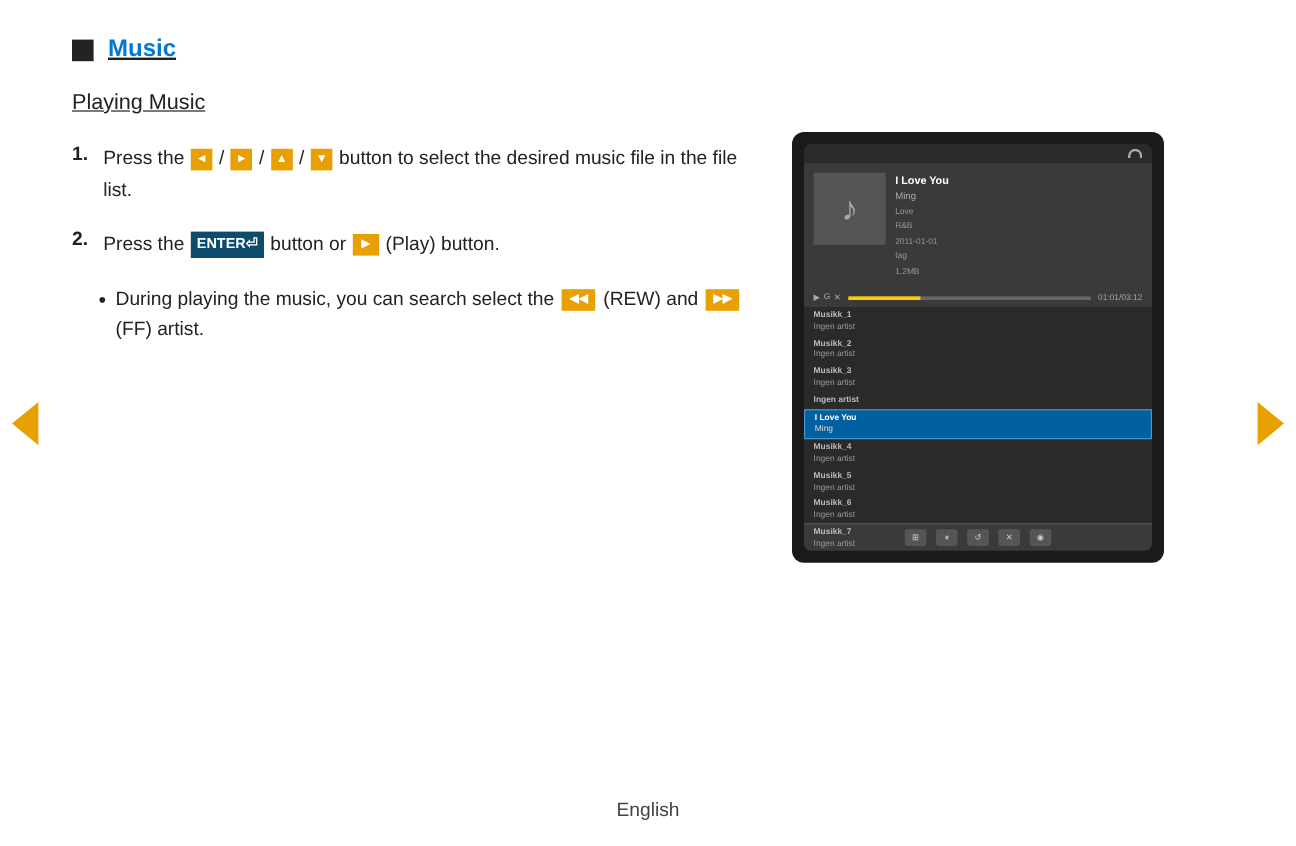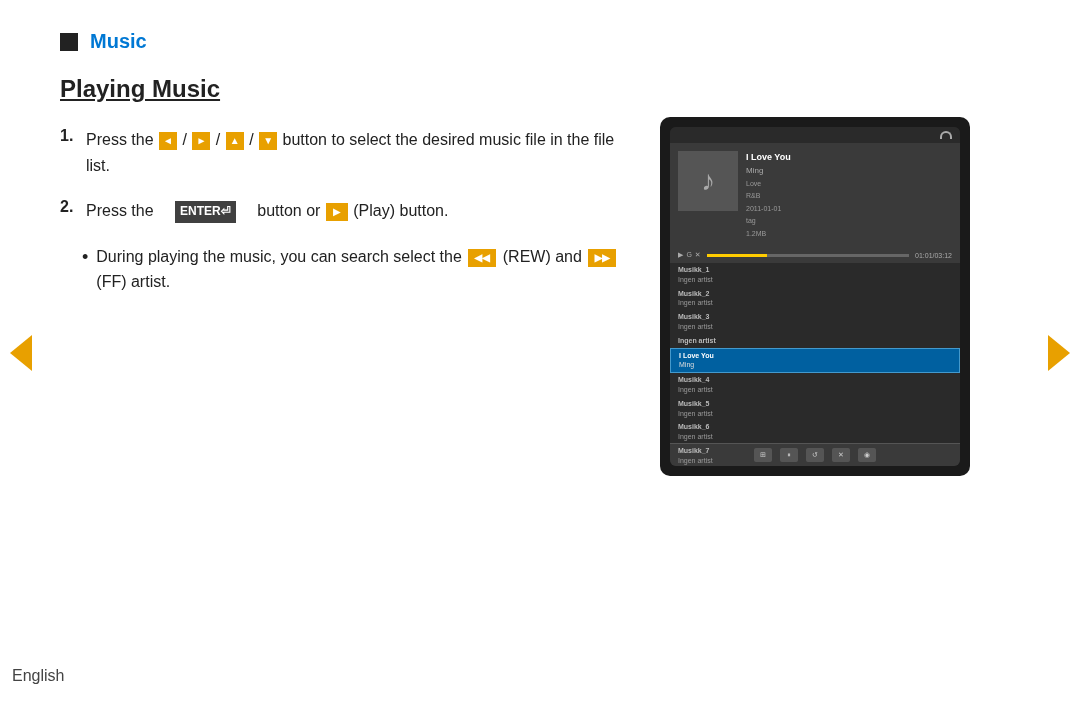--- a/index.html
+++ b/index.html
@@ -20,40 +20,41 @@
       height: 705px;
       position: relative;
       padding: 30px 60px 30px 60px;
     }
 
     
     .header-section {
       display: flex;
       align-items: center;
       margin-bottom: 22px;
+      text-decoration: underline;
     }
 
     .header-icon {
       width: 18px;
       height: 18px;
       background: #222;
       margin-right: 12px;
       flex-shrink: 0;
     }
 
     .header-title {
       font-size: 20px;
       font-weight: bold;
       color: #0078d4;
     }
 
     
     .section-title {
-      font-size: 24px;
-      font-weight: bold;
+      font-size: 18px;
+      font-weight: normal;
       text-decoration: underline;
       margin-bottom: 24px;
     }
 
     
     .main-content {
       display: flex;
       gap: 40px;
       align-items: flex-start;
     }
@@ -92,27 +93,27 @@
       font-size: 10px;
       font-weight: bold;
       text-align: center;
       line-height: 18px;
       vertical-align: middle;
       margin: 0 1px;
     }
 
     .enter-btn {
       display: inline-block;
-      background: #404040;
+      background: #0c4a6e;
       color: white;
       font-size: 12px;
       font-weight: bold;
       padding: 1px 5px;
       vertical-align: middle;
-      margin: 0 17px;
+      margin: 0 1px;
     }
 
     .enter-label {
       font-weight: bold;
       font-style: normal;
     }
 
     .play-btn {
       display: inline-block;
       width: 22px;
@@ -352,23 +353,23 @@
       border-top: 18px solid transparent;
       border-bottom: 18px solid transparent;
       border-left: 22px solid #e8a000;
       cursor: pointer;
     }
 
     
     .footer {
       position: absolute;
       bottom: 20px;
-      left: 12px;
+      left: 0;
       right: 0;
-      text-align: left;
+      text-align: center;
       font-size: 16px;
       color: #444;
     }
   </style>
 </head>
 <body>
 
 <div class="page-container">
 
   <div class="header-section">

